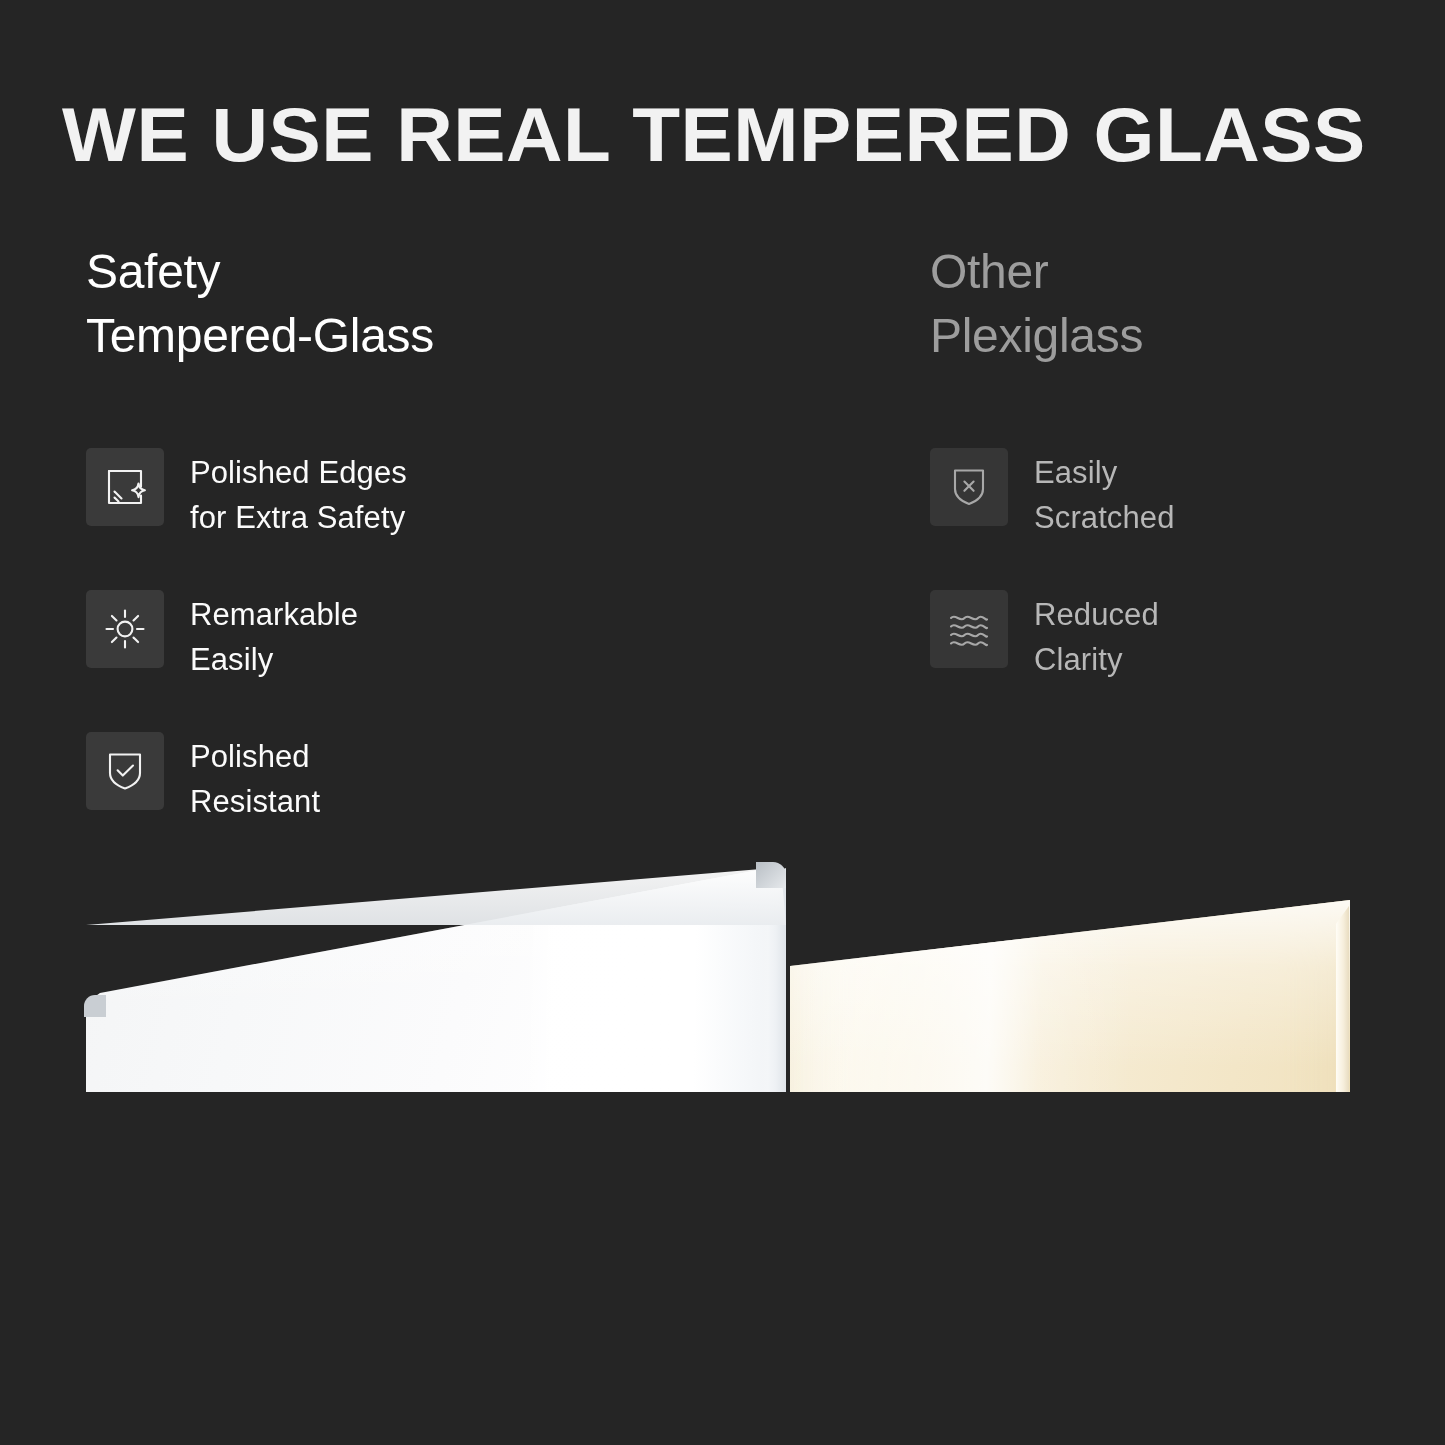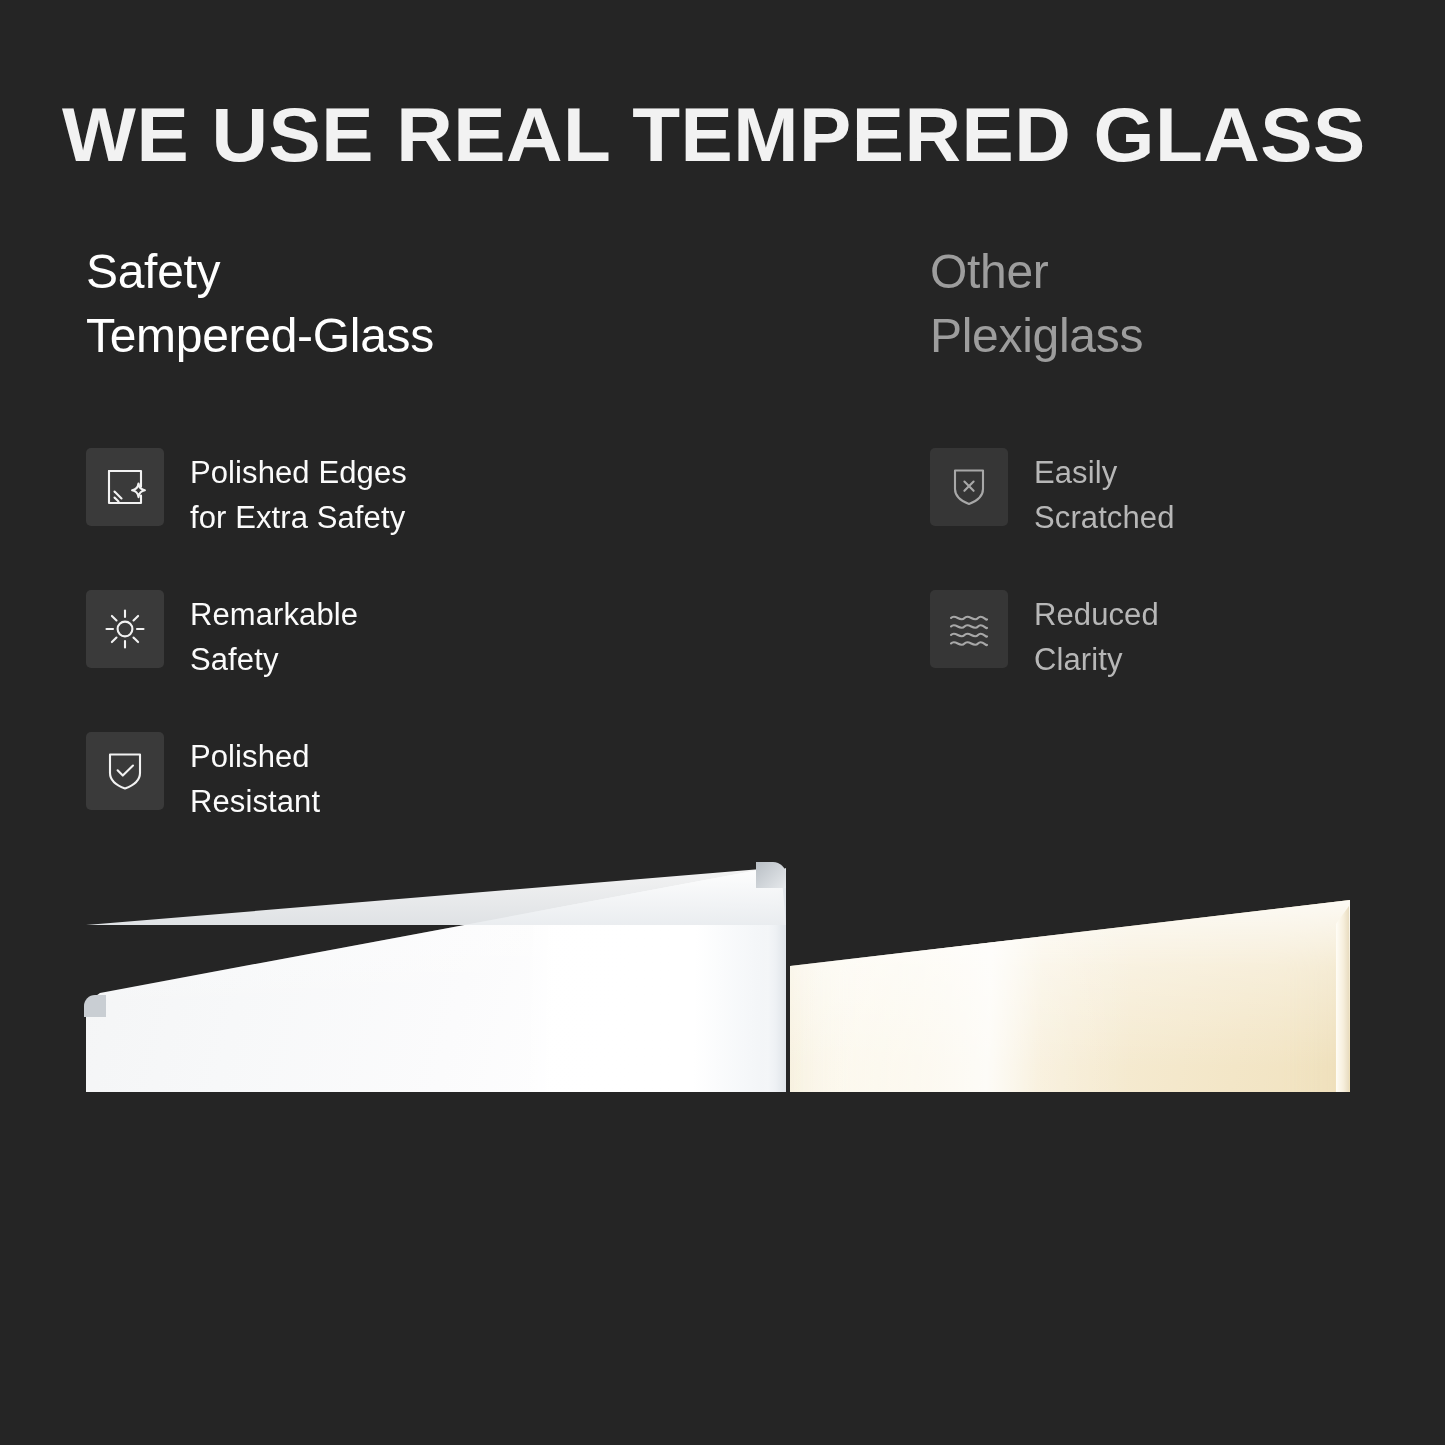--- a/index.html
+++ b/index.html
@@ -262,21 +262,21 @@
             <path d="M25 37 V43.5"></path>
             <path d="M6.5 25 H13"></path>
             <path d="M37 25 H43.5"></path>
             <path d="M11.9 11.9 L16.5 16.5"></path>
             <path d="M33.5 33.5 L38.1 38.1"></path>
             <path d="M38.1 11.9 L33.5 16.5"></path>
             <path d="M16.5 33.5 L11.9 38.1"></path>
           </svg>
         </div>
         <div class="feature-label">Remarkable
-Safety</div>
+Easily</div>
       </div>
 
       <div class="feature">
         <div class="icon-box">
           <svg width="50" height="50" viewBox="0 0 50 50" fill="none" stroke="#f2f2f2" stroke-width="2.1" stroke-linecap="round" stroke-linejoin="round">
             <path d="M10 8.5 H40 V27 c0 8.8 -7.6 12.8 -15 15.5 C17.6 39.8 10 35.8 10 27 Z"></path>
             <path d="M17.6 24.3 L22.8 29.6 L33 19.5"></path>
           </svg>
         </div>
         <div class="feature-label">Polished

